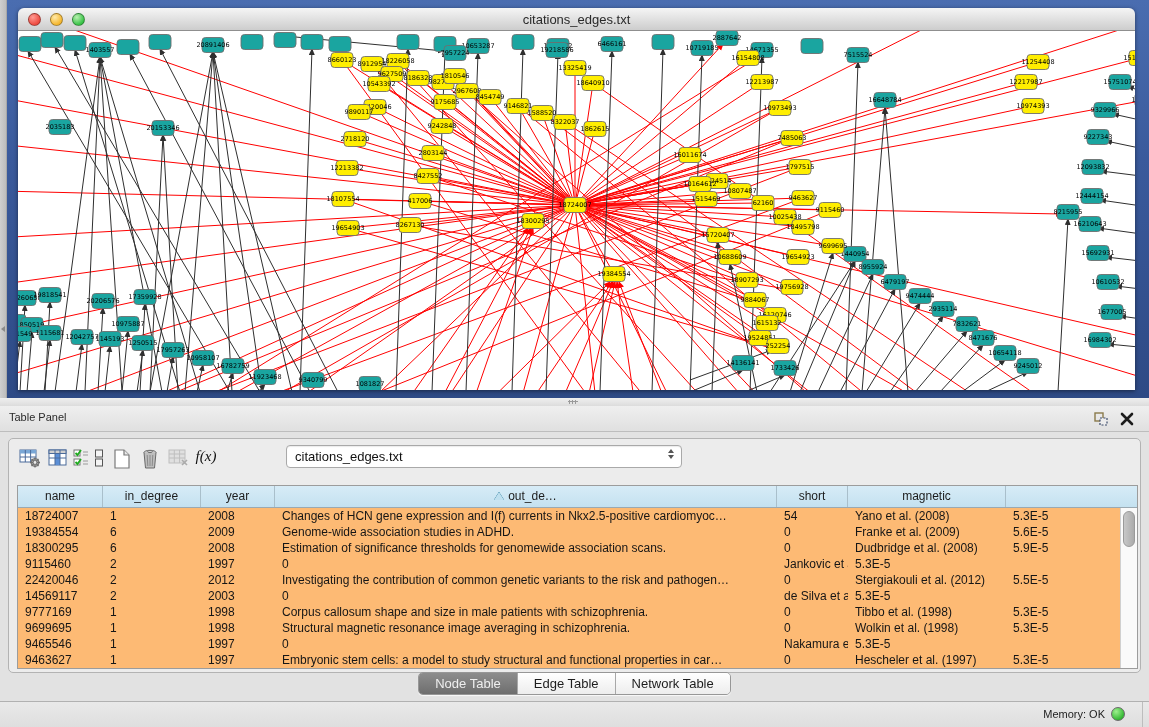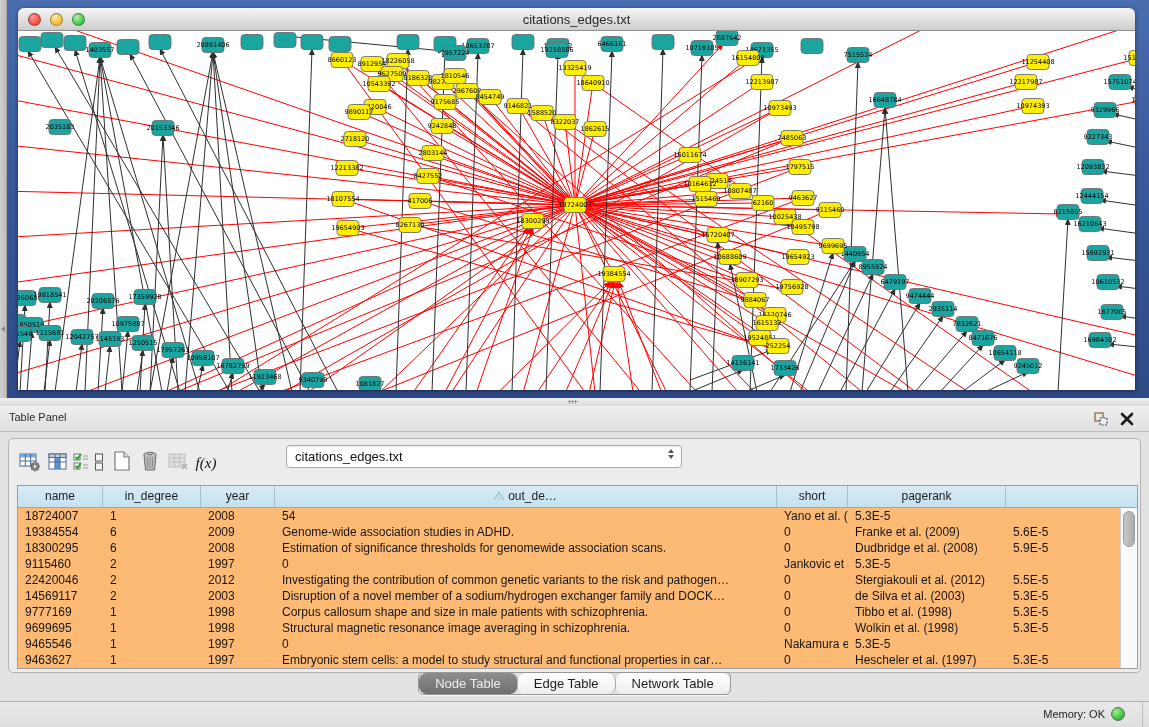--- a/index.html
+++ b/index.html
@@ -35,21 +35,21 @@
     background:linear-gradient(180deg,#efefef,#e0e0e0); border-bottom:1px solid #bdbdbd; }
   .panel-title { position:absolute; left:9px; top:5px; font-size:11px; color:#2b2b2b; }
   .float-btn { position:absolute; right:40px; top:5px; width:16px; height:16px; cursor:pointer; }
   .close-btn { position:absolute; right:14px; top:5px; width:16px; height:16px; cursor:pointer; }
 
   
   .panel-body { position:absolute; left:0; top:432px; width:1149px; height:269px; background:#e2e2e2; }
   .inner-panel { position:absolute; left:8px; top:6px; width:1133px; height:235px;
     background:#ececec; border:1px solid #b3b3b3; border-radius:5px; }
   .toolbar { position:absolute; left:8px; top:8px; height:26px; display:flex; align-items:center; }
-  .tool-btn { width:26px; height:24px; margin-right:2px; display:flex; align-items:flex-end; justify-content:center; cursor:pointer; background:transparent; border:none; }
+  .tool-btn { width:26px; height:24px; margin-right:2px; display:flex; align-items:flex-start; justify-content:center; cursor:pointer; background:transparent; border:none; }
   .tool-btn.narrow { width:16px; }
   .fx-label { font-family:"Liberation Serif", serif; font-style:italic; font-size:15px; color:#111; }
   .combo { position:absolute; left:277px; top:6px; width:396px; height:23px; background:#fff;
     border:1px solid #a9a9a9; border-radius:4px; font-size:13px; color:#111; line-height:21px;
     padding-left:8px; cursor:pointer; box-shadow:inset 0 1px 1px rgba(0,0,0,.08); }
   .combo-arrows { position:absolute; right:7px; top:3px; display:flex; flex-direction:column; gap:2px; }
   .combo-arrows i { width:0; height:0; border-left:3.5px solid transparent; border-right:3.5px solid transparent; }
   .combo-arrows .up { border-bottom:4px solid #555; }
   .combo-arrows .dn { border-top:4px solid #555; }
 
@@ -62,21 +62,21 @@
   .tbody { position:absolute; left:0; top:22px; right:17px; bottom:0; overflow:hidden; }
   .tr { display:grid; grid-template-columns:85px 98px 74px 502px 71px 158px 115px; height:16px; cursor:pointer; }
   .td { font-size:12px; color:#161616; line-height:16px; padding-left:7px; white-space:nowrap; overflow:hidden; }
   .vscroll { position:absolute; right:0; top:22px; width:17px; bottom:0; background:#fafafa; border-left:1px solid #d0d0d0; }
   .vthumb { position:absolute; left:2px; top:3px; width:12px; height:36px; background:linear-gradient(90deg,#c8c8c8,#ababab); border:1px solid #9a9a9a; border-radius:7px; cursor:pointer; }
 
   
   .tabs { position:absolute; left:0; top:240px; width:1149px; display:flex; justify-content:center; }
   .seg { display:flex; border:1px solid #979797; border-radius:5px; overflow:hidden; box-shadow:0 1px 1px rgba(255,255,255,.8); }
   .seg .tab { padding:0 16px; height:21px; line-height:21px; font-size:13px; color:#1d1d1d;
-    background:linear-gradient(180deg,#ffffff,#ededed); border-right:1px solid #a8a8a8; cursor:pointer;border-radius:8px; }
+    background:linear-gradient(180deg,#ffffff,#ededed); border-right:1px solid #a8a8a8; cursor:pointer; }
   .seg .tab:last-child { border-right:none; }
   .seg .tab.active { background:linear-gradient(180deg,#8d8d8d,#6e6e6e); color:#efefef; }
 
   
   .status-bar { position:absolute; left:0; top:701px; width:1149px; height:36px; background:linear-gradient(180deg,#e9e9e9,#dadada); border-top:1px solid #b1b1b1; }
   .memory { position:absolute; right:44px; top:6px; font-size:11px; color:#222; }
   .mem-dot { position:absolute; right:24px; top:5px; width:14px; height:14px; border-radius:50%;
     background:radial-gradient(circle at 35% 30%, #9ef08e, #2fb52f 75%); border:1px solid #6a6a6a; cursor:default; }
   .status-div { position:absolute; right:6px; top:0; width:1px; height:26px; background:#bdbdbd; }
 </style>
@@ -898,27 +898,28 @@
           </span>
       </div>
 
       <div class="table-wrap">
         <div class="thead" id="thead">
             <div class="th">name</div>
             <div class="th">in_degree</div>
             <div class="th">year</div>
             <div class="th"><span class="sort-tri"></span>out_de…</div>
             <div class="th">short</div>
-            <div class="th">pagerank</div>
+            <div class="th">magnetic</div>
           </div>
         <div class="tbody" id="tbody">
             <div class="tr">
               <div class="td">18724007</div>
               <div class="td">1</div>
               <div class="td">2008</div>
+              <div class="td">Changes of HCN gene expression and I(f) currents in Nkx2.5-positive cardiomyoc…</div>
               <div class="td">54</div>
               <div class="td">Yano et al. (2008)</div>
               <div class="td">5.3E-5</div>
             </div>
             <div class="tr">
               <div class="td">19384554</div>
               <div class="td">6</div>
               <div class="td">2009</div>
               <div class="td">Genome-wide association studies in ADHD.</div>
               <div class="td">0</div>
@@ -948,21 +949,20 @@
               <div class="td">2012</div>
               <div class="td">Investigating the contribution of common genetic variants to the risk and pathogen…</div>
               <div class="td">0</div>
               <div class="td">Stergiakouli et al. (2012)</div>
               <div class="td">5.5E-5</div>
             </div>
             <div class="tr">
               <div class="td">14569117</div>
               <div class="td">2</div>
               <div class="td">2003</div>
-              <div class="td">Disruption of a novel member of a sodium/hydrogen exchanger family and DOCK…</div>
               <div class="td">0</div>
               <div class="td">de Silva et al. (2003)</div>
               <div class="td">5.3E-5</div>
             </div>
             <div class="tr">
               <div class="td">9777169</div>
               <div class="td">1</div>
               <div class="td">1998</div>
               <div class="td">Corpus callosum shape and size in male patients with schizophrenia.</div>
               <div class="td">0</div>

